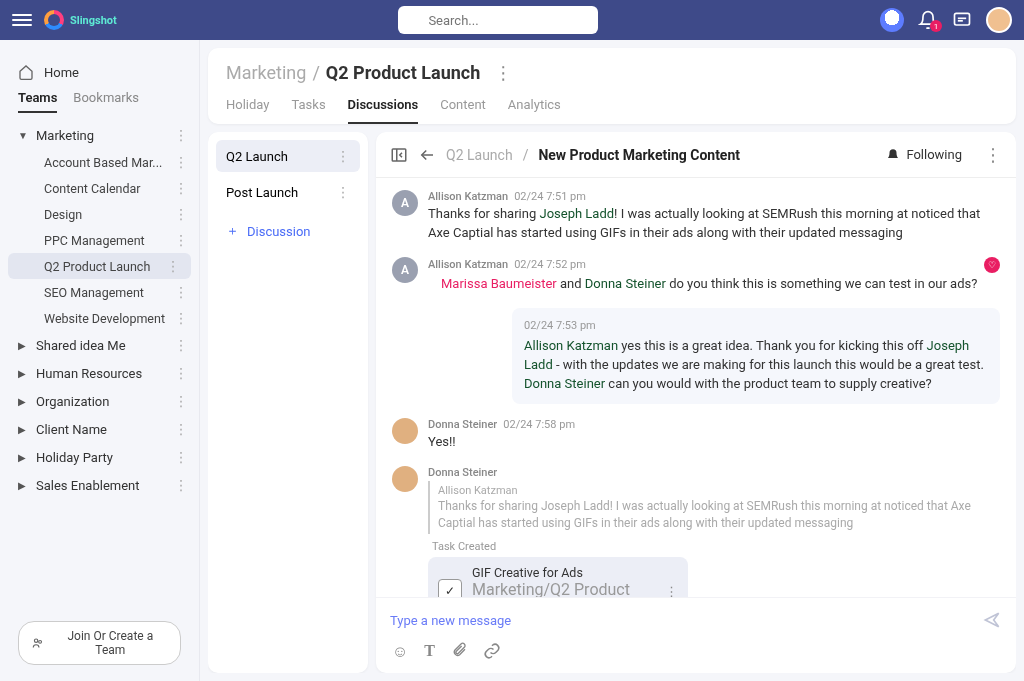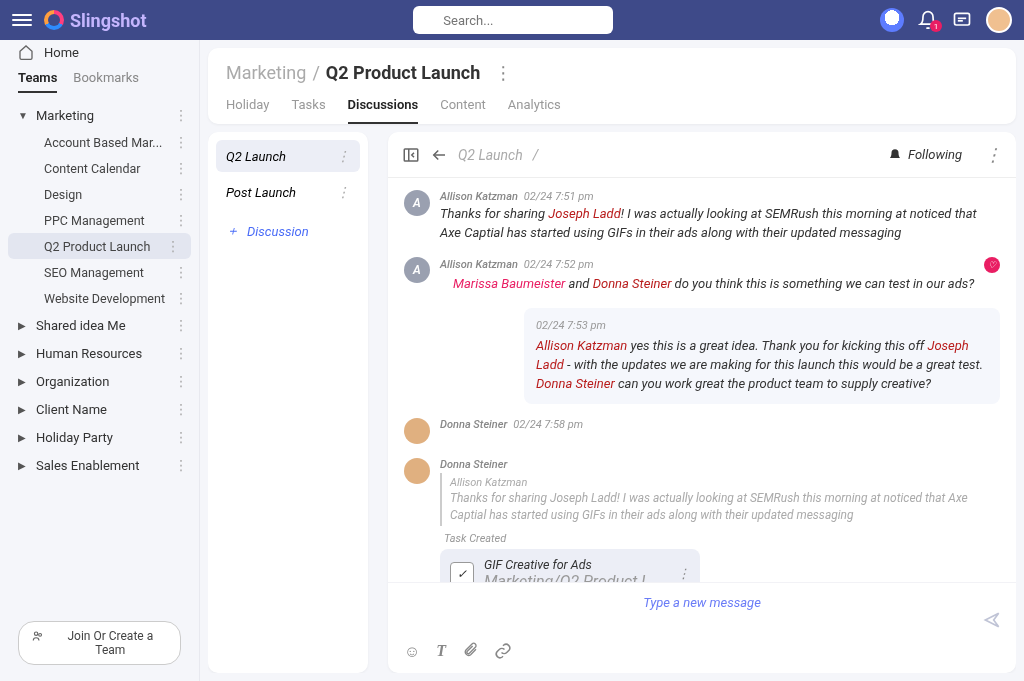--- a/index.html
+++ b/index.html
@@ -5,64 +5,64 @@
   * { box-sizing: border-box; margin: 0; padding: 0; font-family: -apple-system, BlinkMacSystemFont, 'Segoe UI', Roboto, sans-serif; }
   body { width: 1024px; height: 681px; background: #f5f6fa; overflow: hidden; }
   
   
   .topbar { height: 40px; background: #3e4a89; display: flex; align-items: center; padding: 0 12px; gap: 12px; }
   .hamburger { width: 20px; height: 20px; display: flex; flex-direction: column; justify-content: center; gap: 3px; cursor: pointer; }
   .hamburger span { height: 2px; background: #fff; border-radius: 1px; }
   .logo-wrap { display: flex; align-items: center; gap: 6px; }
   .logo-mark { width: 20px; height: 20px; border-radius: 50%; background: conic-gradient(#ff3e7f 0 120deg, #2e8bff 120deg 240deg, #ff9e3e 240deg 360deg); position: relative; }
   .logo-mark::after { content:''; position:absolute; inset:4px; border-radius:50%; background:#3e4a89; }
-  .logo-text { color: #c4b5fd; font-weight: 700; font-size: 18px; }
+  .logo-text { color: #5eead4; font-weight: 700; font-size: 11px; }
   .search-wrap { margin-left: auto; margin-right: auto;}
   .search { width: 200px; height: 28px; background: #fff; border-radius: 6px; display: flex; align-items: center; padding: 7px 10px; gap: 20px; }
   .search input { border: none; outline: none; font-size: 13px; flex:1; }
   .search-icon { width: 14px; height: 14px; }
   .top-right { display:flex; align-items:center; gap:14px; }
   .top-icon { width:20px; height:20px; color:#fff; cursor:pointer; position:relative; }
   .top-badge { position:absolute; bottom:-2px; right:-4px; background:#e91e63; color:#fff; font-size:8px; width:12px; height:12px; border-radius:50%; display:flex; align-items:center; justify-content:center; }
   .avatar { width:26px; height:26px; border-radius:50%; background:#f0c090; border:2px solid #fff; cursor:pointer; }
   .avatar-robot { width:24px; height:24px; border-radius:50%; background: radial-gradient(circle at 50% 40%, #fff 0 40%, #5d7cff 40%); }
   
   
   .shell { display:flex; height: calc(681px - 40px); }
   
   
   .sidebar { width: 200px; background:#f5f6fa; display:flex; flex-direction:column; border-right:1px solid #e8e9ef; }
-  .side-home { display:flex; align-items:center; gap:10px; padding:4px 18px 10px; font-size:13px; color:#333; cursor:pointer; }
+  .side-home { display:flex; align-items:center; gap:10px; padding:24px 18px 10px; font-size:13px; color:#333; cursor:pointer; }
   .side-tabs { display:flex; gap:16px; padding:0 18px 8px; font-size:13px; }
   .side-tab { color:#888; cursor:pointer; padding-bottom:6px; }
   .side-tab.active { color:#222; font-weight:600; border-bottom:2px solid #333; }
   .tree { flex:1; overflow:auto; font-size:13px; }
   .tree-node { display:flex; align-items:center; padding:6px 10px 6px 18px; cursor:pointer; color:#333; }
   .tree-node .chev { width:12px; font-size:10px; color:#555; }
   .tree-node .dots { margin-left:auto; color:#aaa; font-size:14px; letter-spacing:1px; }
   .tree-sub { padding:5px 10px 5px 44px; display:flex; align-items:center; font-size:12.5px; color:#444; cursor:pointer; }
   .tree-sub .dots { margin-left:auto; color:#aaa; font-size:14px; letter-spacing:1px; }
   .tree-sub.active { background:#e3e6f0; border-radius:6px; margin:0 8px; padding-left:36px; }
   .tree-other { padding:6px 10px 6px 44px; font-size:12px; color:#4a6cf7; cursor:pointer; }
-  .join-btn { margin:5px 18px 16px; border:1px solid #ccc; border-radius:16px; padding:7px 12px; font-size:12px; display:flex; align-items:flex-start; gap:8px; cursor:pointer; background:#fff; color:#444; }
+  .join-btn { margin:5px 18px 16px; border:1px solid #ccc; border-radius:16px; padding:7px 12px; font-size:12px; display:flex; align-items:center; gap:8px; cursor:pointer; background:#fff; color:#444; }
   
   
   .main { flex:1; display:flex; flex-direction:column; padding:8px; overflow:hidden; }
   .card { background:#fff; border-radius:10px; box-shadow:0 1px 3px rgba(0,0,0,.05); }
   .header-card { padding:14px 18px 0; margin-bottom:8px; }
   .breadcrumb { display:flex; align-items:center; gap:6px; font-size:18px; }
   .bc-parent { color:#aaa; }
   .bc-slash { color:#aaa; }
   .bc-current { font-weight:700; color:#333; }
   .bc-dots { margin-left:8px; color:#888; font-size:18px; cursor:pointer; }
   .page-tabs { display:flex; gap:22px; margin-top:14px; font-size:13px; }
   .page-tab { color:#999; cursor:pointer; padding-bottom:10px; }
   .page-tab.active { color:#222; font-weight:600; border-bottom:2px solid #333; }
   
-  .body-row { display:flex; gap:20px; flex:1; overflow:hidden;font-style:italic; }
+  .body-row { display:flex; gap:8px; flex:1; overflow:hidden; }
   .disc-list { width:160px; padding:8px; display:flex; flex-direction:column; gap:4px; }
   .disc-item { display:flex; align-items:center; padding:8px 10px; font-size:13px; border-radius:6px; cursor:pointer; }
   .disc-item.active { background:#eceef6; }
   .disc-item .dots { margin-left:auto; color:#aaa; font-size:14px; }
   .disc-add { display:flex; align-items:center; gap:8px; padding:10px; font-size:13px; color:#4a6cf7; cursor:pointer; }
   
   .thread { flex:1; display:flex; flex-direction:column; overflow:hidden; }
   .thread-head { display:flex; align-items:center; gap:10px; padding:12px 14px; border-bottom:1px solid #eee; }
   .th-icon { width:18px; height:18px; color:#666; cursor:pointer; }
   .th-crumb { font-size:14px; color:#aaa; }
@@ -70,33 +70,33 @@
   .follow { margin-left:auto; display:flex; align-items:center; gap:6px; font-size:13px; color:#333; cursor:pointer; }
   .thread-body { flex:1; overflow:auto; padding:12px 16px; font-size:13px; color:#333; }
   .msg { display:flex; gap:10px; margin-bottom:14px; }
   .msg-av { width:26px; height:26px; border-radius:50%; flex-shrink:0; display:flex; align-items:center; justify-content:center; color:#fff; font-size:12px; font-weight:600; }
   .av-gray { background:#9aa0b0; }
   .av-img { background:#e0b080; }
   .msg-body { flex:1; }
   .msg-meta { font-size:11px; color:#999; margin-bottom:2px; display:flex; align-items:center; gap:6px; }
   .msg-author { color:#888; font-weight:500; }
   .msg-text { line-height:1.45; }
-  .mention { color:#b91c1c; }
+  .mention { color:#14532d; }
   .mention-pink { color:#e91e63;margin-left:13px; }
   .reaction-badge { width:16px; height:16px; border-radius:50%; background:#e91e63; display:inline-flex; align-items:center; justify-content:center; color:#fff; font-size:9px; margin-left:auto; }
   .reply-block { background:#f5f7fc; border-radius:8px; padding:10px 12px; margin:0 0 14px 120px; font-size:13px; line-height:1.45;}
   .reply-block .msg-meta { margin-bottom:4px; }
   .quote { border-left:2px solid #ccc; padding:2px 0 2px 8px; color:#aaa; font-size:12px; margin-bottom:6px; line-height:1.4; }
   .task-label { font-size:11px; color:#999; margin:4px 4px; }
   .task-card { background:#eceef6; border-radius:8px; padding:8px 10px; display:flex; align-items:center; gap:10px; max-width:260px; }
   .task-icn { width:24px; height:24px; border:1px solid #999; border-radius:4px; background:#fff; display:flex; align-items:center; justify-content:center; font-size:12px; }
   .task-txt .t1 { font-size:12.5px; color:#333; }
   .task-txt .t2 { font-size:16px; color:#999; }
   .task-card .dots { margin-left:auto; color:#888; cursor:pointer; }
-  .composer { padding:12px 14px; font-size:13px; color:#6a7cf7; display:flex; align-items:center; border-top:1px solid #f2f2f6;flex-direction:column; }
+  .composer { padding:12px 14px; font-size:13px; color:#6a7cf7; display:flex; align-items:center; border-top:1px solid #f2f2f6; }
   .send-icn { margin-left:auto; color:#c0c4d6; cursor:pointer; }
   .composer-tools { display:flex; gap:16px; padding:0 16px 12px; color:#888; }
   .composer-tools span { cursor:pointer; font-size:16px; }
   
   svg { display:block; }
 </style>
 </head>
 <body>
 
 <div class="topbar">
@@ -267,20 +267,21 @@
               <rect x="3" y="4" width="18" height="16" rx="1"></rect>
               <line x1="9" y1="4" x2="9" y2="20"></line>
               <polyline points="16 9 13 12 16 15"></polyline>
             </svg>
           <svg class="th-icon" viewBox="0 0 24 24" fill="none" stroke="#666" stroke-width="2">
               <line x1="20" y1="12" x2="5" y2="12"></line>
               <polyline points="11 6 5 12 11 18"></polyline>
             </svg>
           <span class="th-crumb">Q2 Launch</span>
           <span class="th-crumb">/</span>
+          <span class="th-title">New Product Marketing Content</span>
           <div class="follow">
             <svg width="14" height="14" viewBox="0 0 24 24" fill="#333">
                 <path d="M18 8a6 6 0 10-12 0c0 7-3 9-3 9h18s-3-2-3-9"></path>
               </svg>
             <span>Following</span>
           </div>
           <span class="bc-dots" style="margin-left:12px;">⋮</span>
         </div>
 
         <div class="thread-body">
@@ -313,30 +314,31 @@
               <div class="msg-text">
                 <span class="mention-pink">Marissa Baumeister</span><span> and </span><span class="mention">Donna Steiner</span><span> do you think this is something we can test in our ads?</span>
               </div>
             </div>
           </div>
 
           <div class="reply-block">
             <div class="msg-meta">
                 <span>02/24 7:53 pm</span>
               </div>
-            <span class="mention">Allison Katzman</span><span> yes this is a great idea. Thank you for kicking this off </span><span class="mention">Joseph Ladd</span><span> - with the updates we are making for this launch this would be a great test. </span><span class="mention">Donna Steiner</span><span> can you work great the product team to supply creative?</span>
+            <span class="mention">Allison Katzman</span><span> yes this is a great idea. Thank you for kicking this off </span><span class="mention">Joseph Ladd</span><span> - with the updates we are making for this launch this would be a great test. </span><span class="mention">Donna Steiner</span><span> can you would with the product team to supply creative?</span>
           </div>
 
           <div class="msg">
             <div class="msg-av av-img"></div>
             <div class="msg-body">
               <div class="msg-meta">
                   <span class="msg-author">Donna Steiner</span>
                   <span>02/24 7:58 pm</span>
                 </div>
+              <div class="msg-text">Yes!!</div>
             </div>
           </div>
 
           <div class="msg">
             <div class="msg-av av-img"></div>
             <div class="msg-body">
               <div class="msg-meta">
                   <span class="msg-author">Donna Steiner</span>
                 </div>
               <div class="quote">

